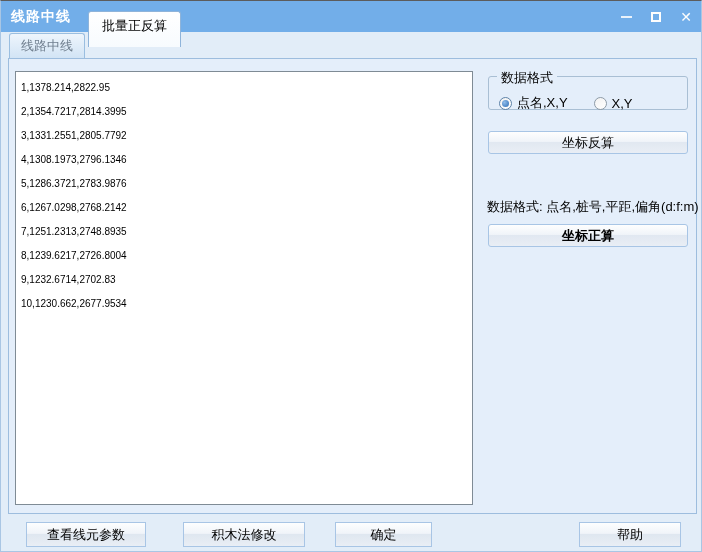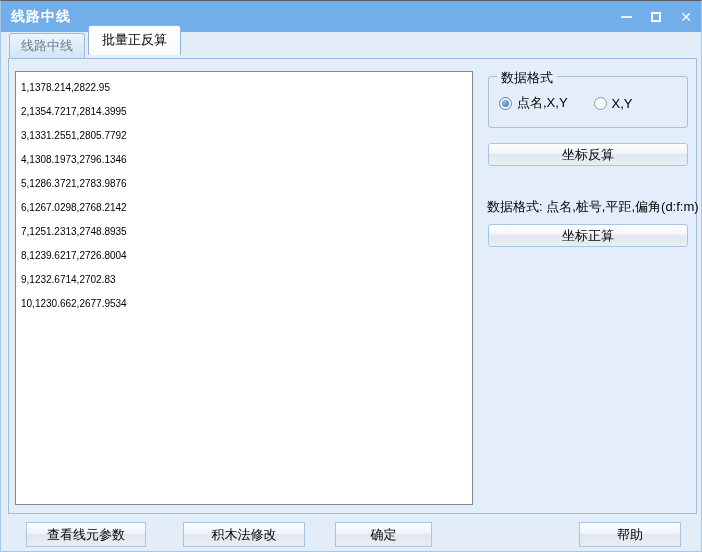--- a/index.html
+++ b/index.html
@@ -47,22 +47,22 @@
     background:linear-gradient(#EEF5FC,#D2E4F5);
     color:#6F7E8E;
     margin-right:3px;
     margin-bottom:1px;
     cursor:pointer;
   }
   .tab.active{
     background:linear-gradient(#FFFFFF,#F7FBFE);
     color:#000;
     border-color:#8FB4DA;
-    padding:5px 13px 6px;
-    margin-bottom:4px;
+    padding:5px 13px 12px;
+    margin-bottom:12px;
     position:relative;z-index:4;
   }
   
   .panel{
     position:absolute;left:7px;top:57px;
     width:689px;height:456px;
     box-sizing:border-box;
     border:1px solid #9DBDDE;
     background:#E4EEFA;
     z-index:1;
@@ -76,21 +76,21 @@
     font-family:"Liberation Sans","DejaVu Sans",sans-serif;
     font-size:10px;line-height:24px;
     color:#000;
     padding:4px 5px;
     resize:none;outline:none;
     white-space:pre;overflow:hidden;
   }
   
   .groupbox{
     position:absolute;left:479px;top:17px;
-    width:200px;height:52px;
+    width:200px;height:34px;
     box-sizing:border-box;
     border:1px solid #A9BFD4;border-radius:3px;
   }
   .gb-title{
     position:absolute;top:-8px;left:8px;
     background:#E4EEFA;padding:0 4px;
     font-size:13px;color:#000;
   }
   .radio-row{
     position:absolute;left:10px;top:17px;
@@ -113,22 +113,22 @@
   .radio-label{margin-right:26px;cursor:pointer;}
   .radio-label:last-child{margin-right:0;}
   .side-btn{
     position:absolute;left:479px;width:200px;height:23px;
     box-sizing:border-box;
     border:1px solid #A8C5E5;border-radius:3px;
     background:linear-gradient(to bottom,#FEFEFE 0%,#F0F4F9 45%,#E1E8F1 50%,#E9EEF5 100%);
     font-family:inherit;font-size:13px;color:#000;
     cursor:pointer;
   }
-  .btn-inverse{top:84px;}
-  .btn-forward{top:165px;}
+  .btn-inverse{top:72px;}
+  .btn-forward{top:165px;font-weight:bold;}
   .format-label{
     position:absolute;left:478px;top:139px;
     width:210px;
     font-size:13px;color:#000;white-space:nowrap;text-align:right;
   }
   
   .fbtn{
     position:absolute;top:521px;height:25px;
     box-sizing:border-box;
     border:1px solid #A8C5E5;border-radius:0;

